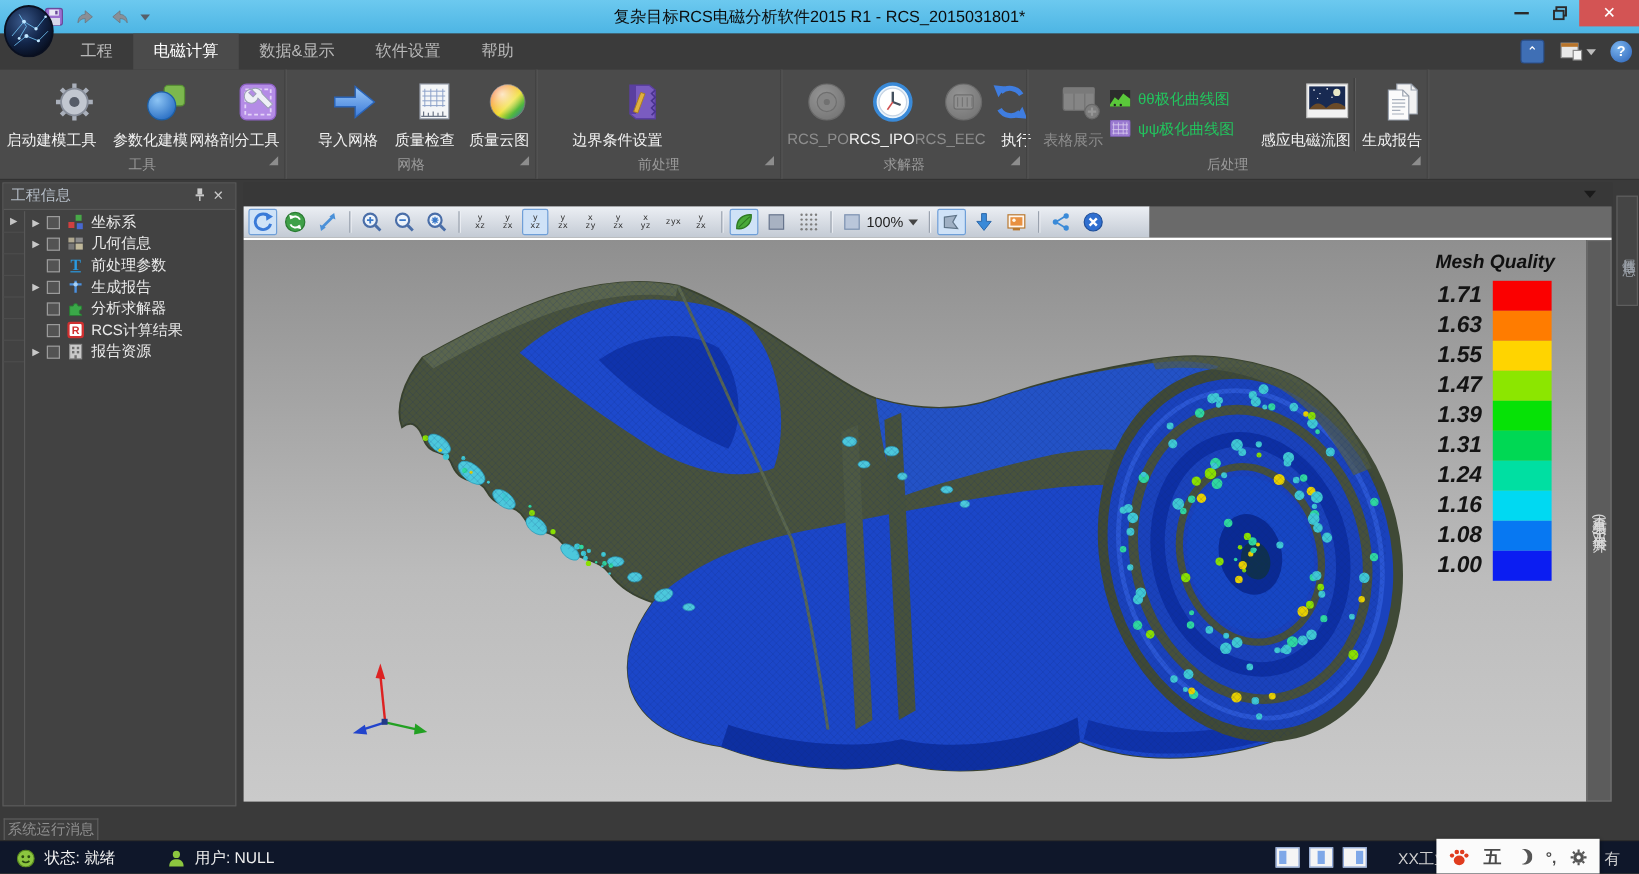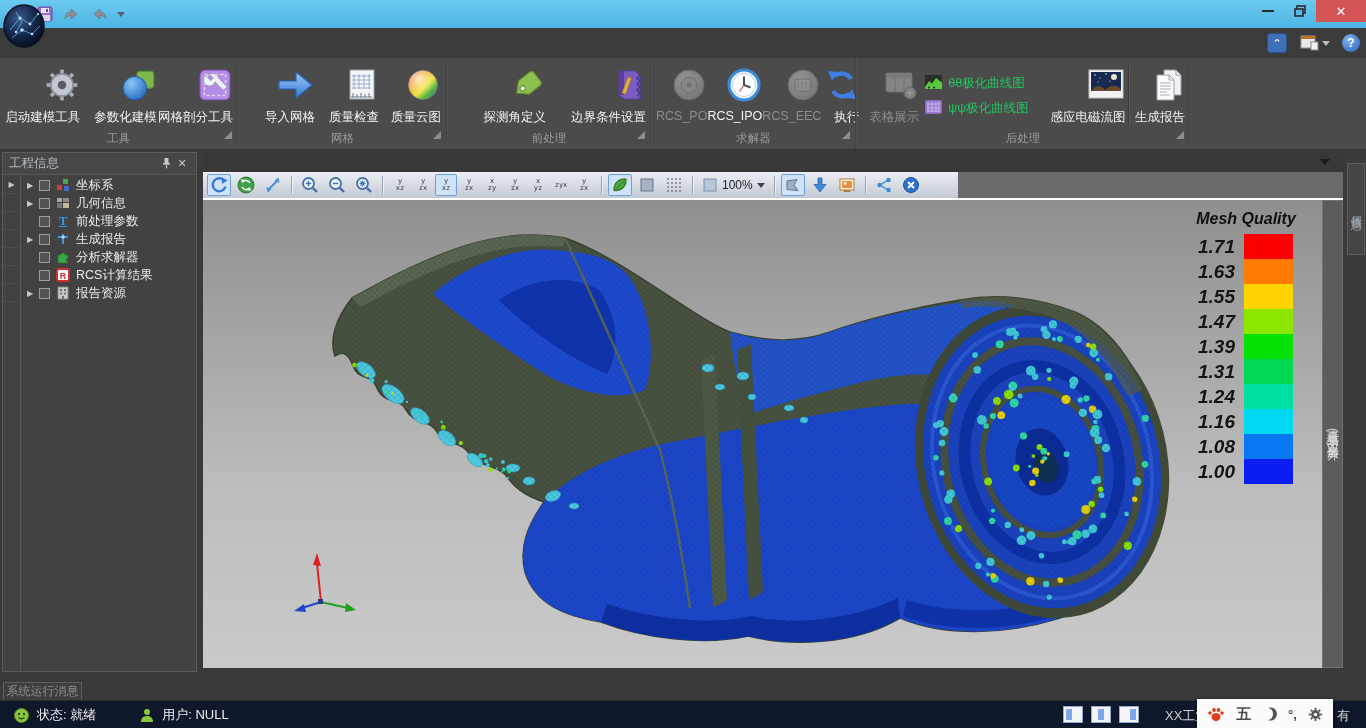--- a/index.html
+++ b/index.html
@@ -162,20 +162,21 @@
           <path d="M4,7 L10,2 L10,5 C14,5 16,8 16,12 C14,9 12,8.5 10,8.5 L10,12 Z" fill="#8a8f96" stroke="#6a6f76" stroke-width="0.6" transform="scale(-1,1) translate(-18,0)"></path>
         </svg>
     </span>
     <span class="qbtn">
       <svg width="18" height="14" viewBox="0 0 18 14">
           <path d="M4,7 L10,2 L10,5 C14,5 16,8 16,12 C14,9 12,8.5 10,8.5 L10,12 Z" fill="#8a8f96" stroke="#6a6f76" stroke-width="0.6"></path>
         </svg>
     </span>
     <span class="dd-arrow" style="border-top-color:#57606a"></span>
   </div>
+  <div class="tb-title">复杂目标RCS电磁分析软件2015 R1 - RCS_2015031801*</div>
   <div class="winbtns">
     <div class="winbtn">
         <span class="minus-glyph"></span>
       </div>
     <div class="winbtn">
       <svg width="13" height="12" viewBox="0 0 13 12">
           <rect x="3" y="1" width="8" height="7" fill="none" stroke="#2a2a2a" stroke-width="1.6"></rect>
           <rect x="1" y="4" width="8" height="7" fill="#5cb9e6" stroke="#2a2a2a" stroke-width="1.6"></rect>
         </svg>
     </div>
@@ -205,20 +206,27 @@
         <circle cx="28" cy="20" r="1.4"></circle>
         <circle cx="20" cy="26" r="1.7"></circle>
         <circle cx="30" cy="30" r="1.3"></circle>
         <circle cx="14" cy="28" r="1.2"></circle>
         <circle cx="36" cy="10" r="1.1"></circle>
       </g>
   </svg>
 </div>
 
 <div class="menubar">
+  <div class="mtabs">
+    <div class="mtab">工程</div>
+    <div class="mtab sel">电磁计算</div>
+    <div class="mtab">数据&amp;显示</div>
+    <div class="mtab">软件设置</div>
+    <div class="mtab">帮助</div>
+  </div>
   <div class="menu-right">
     <span class="collapse-btn">⌃</span>
     <span style="display:flex;align-items:center;gap:3px">
       <svg width="20" height="18" viewBox="0 0 20 18">
           <rect x="2" y="2" width="14" height="12" fill="#e8e8e8" stroke="#9a9a9a"></rect>
           <rect x="2" y="2" width="14" height="3" fill="#b8742a"></rect>
           <rect x="12" y="8" width="7" height="8" fill="#f4f4f4" stroke="#8a8a8a"></rect>
         </svg>
       <span class="dd-arrow"></span>
     </span>
@@ -351,31 +359,20 @@
     <div class="glabel"><span>网格</span>
       <span class="launcher"><svg width="8" height="8">
             <path d="M8,0 L8,8 L0,8 Z" fill="#8d8d8d"></path>
           </svg></span>
     </div>
   </div>
   <div class="gsep"></div>
 
   <div class="rgroup" style="width:202px">
     <div class="btnrow">
-      <div class="rbtn" style="width:94px">
-        <span class="ric">
-          <svg width="38" height="36" viewBox="0 0 38 36">
-              <g transform="rotate(-38 19 18)">
-                <path d="M6,18 L15,9.5 H29 a3,3 0 0 1 3,3 v11 a3,3 0 0 1 -3,3 H15 Z" fill="#8cc050" stroke="#649238" stroke-width="1.2"></path>
-                <circle cx="13.5" cy="18" r="2.6" fill="#f2f6ea" stroke="#5a8630"></circle>
-              </g>
-            </svg>
-        </span>
-        <span>探测角定义</span>
-      </div>
       <div class="rbtn" style="width:100px">
         <span class="ric">
           <svg width="36" height="36" viewBox="0 0 36 36">
               <path d="M9,4 h16 l5,4 v24 h-16 l-5,-4 Z" fill="#7a5cc0" stroke="#5a3fa0" stroke-width="1.2"></path>
               <rect x="9" y="4" width="5" height="24" fill="#5a3fa0"></rect>
               <path d="M30,8 l-3,3 3,3 -3,3 3,3 -3,3 3,3 -3,3" fill="none" stroke="#4a3390" stroke-width="1.4"></path>
               <path d="M12,26 l6,-16 3.5,1.2 -6,16 Z" fill="#e0b040" stroke="#a87c20" stroke-width="0.8"></path>
             </svg>
         </span>
         <span>边界条件设置</span>

